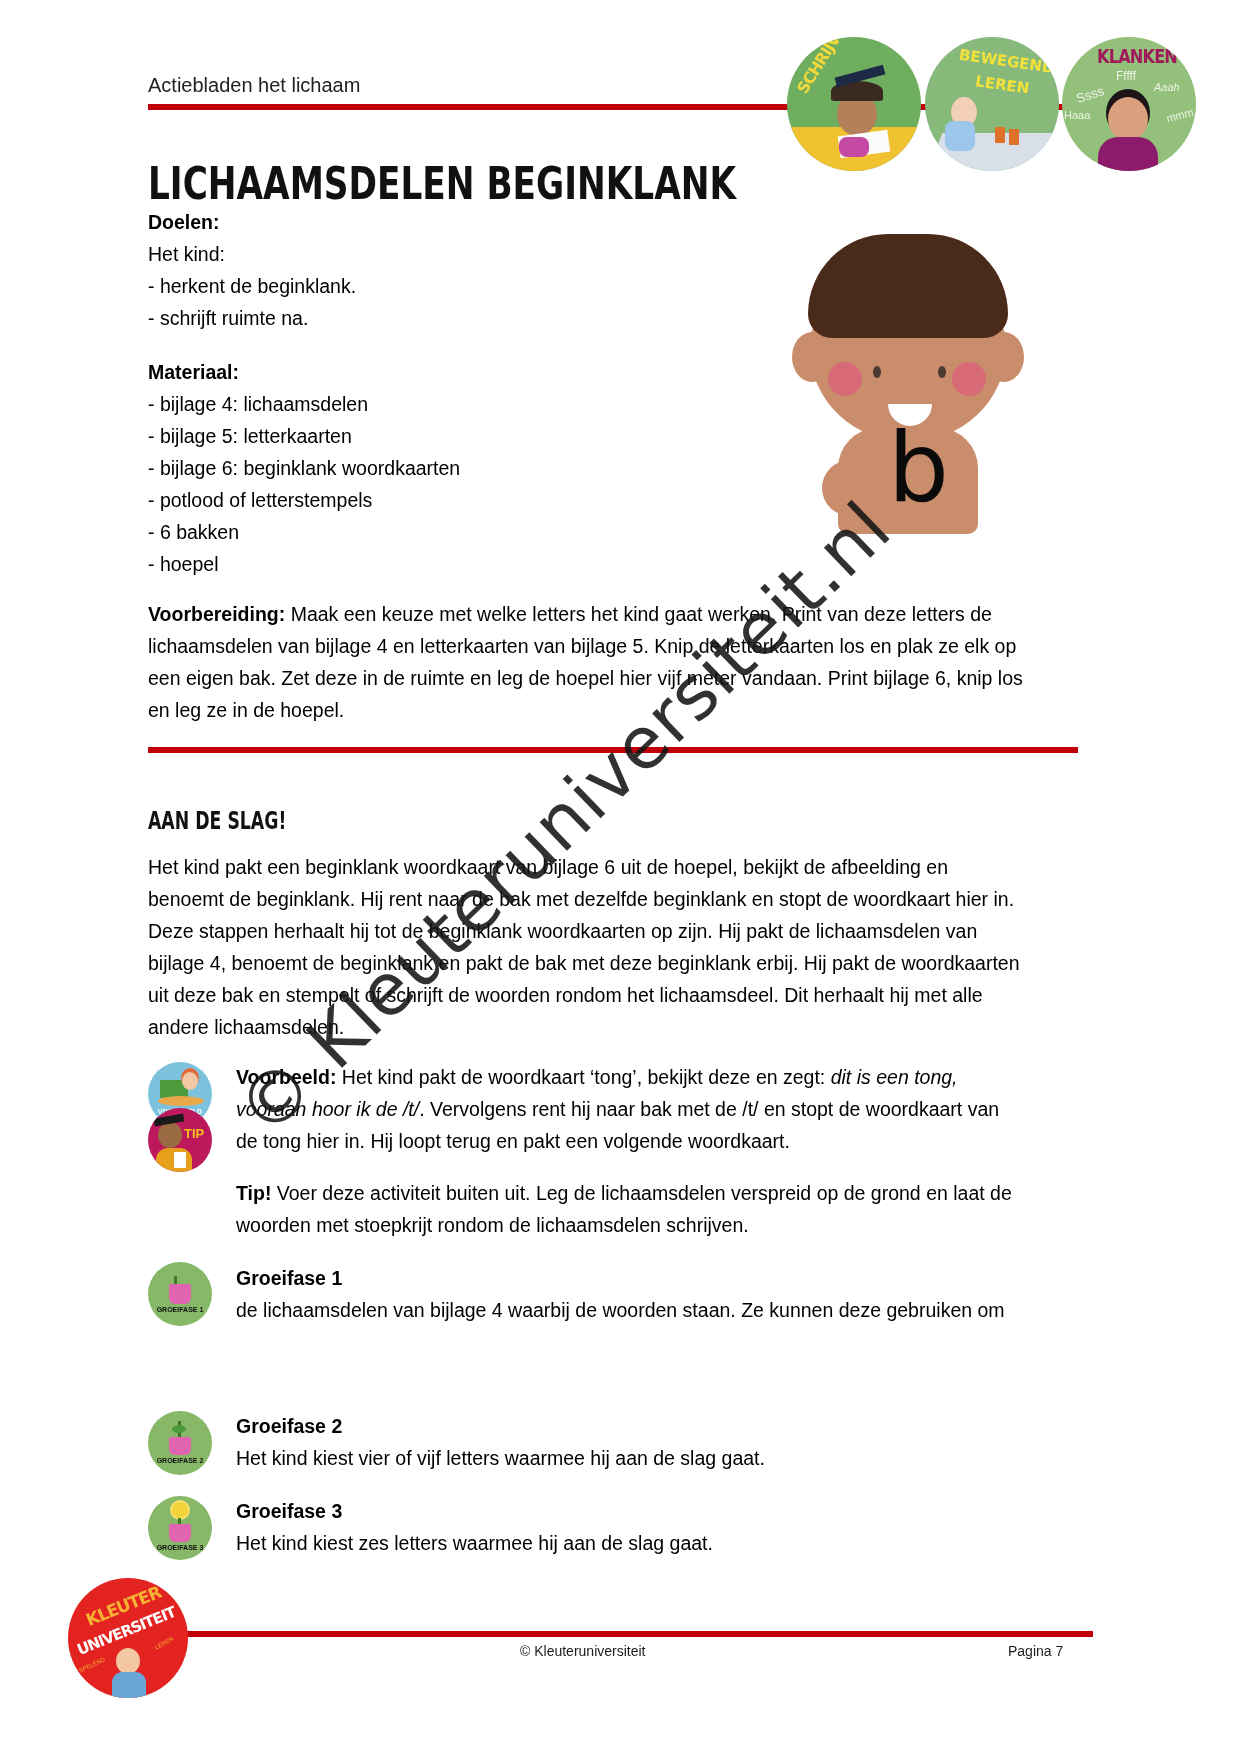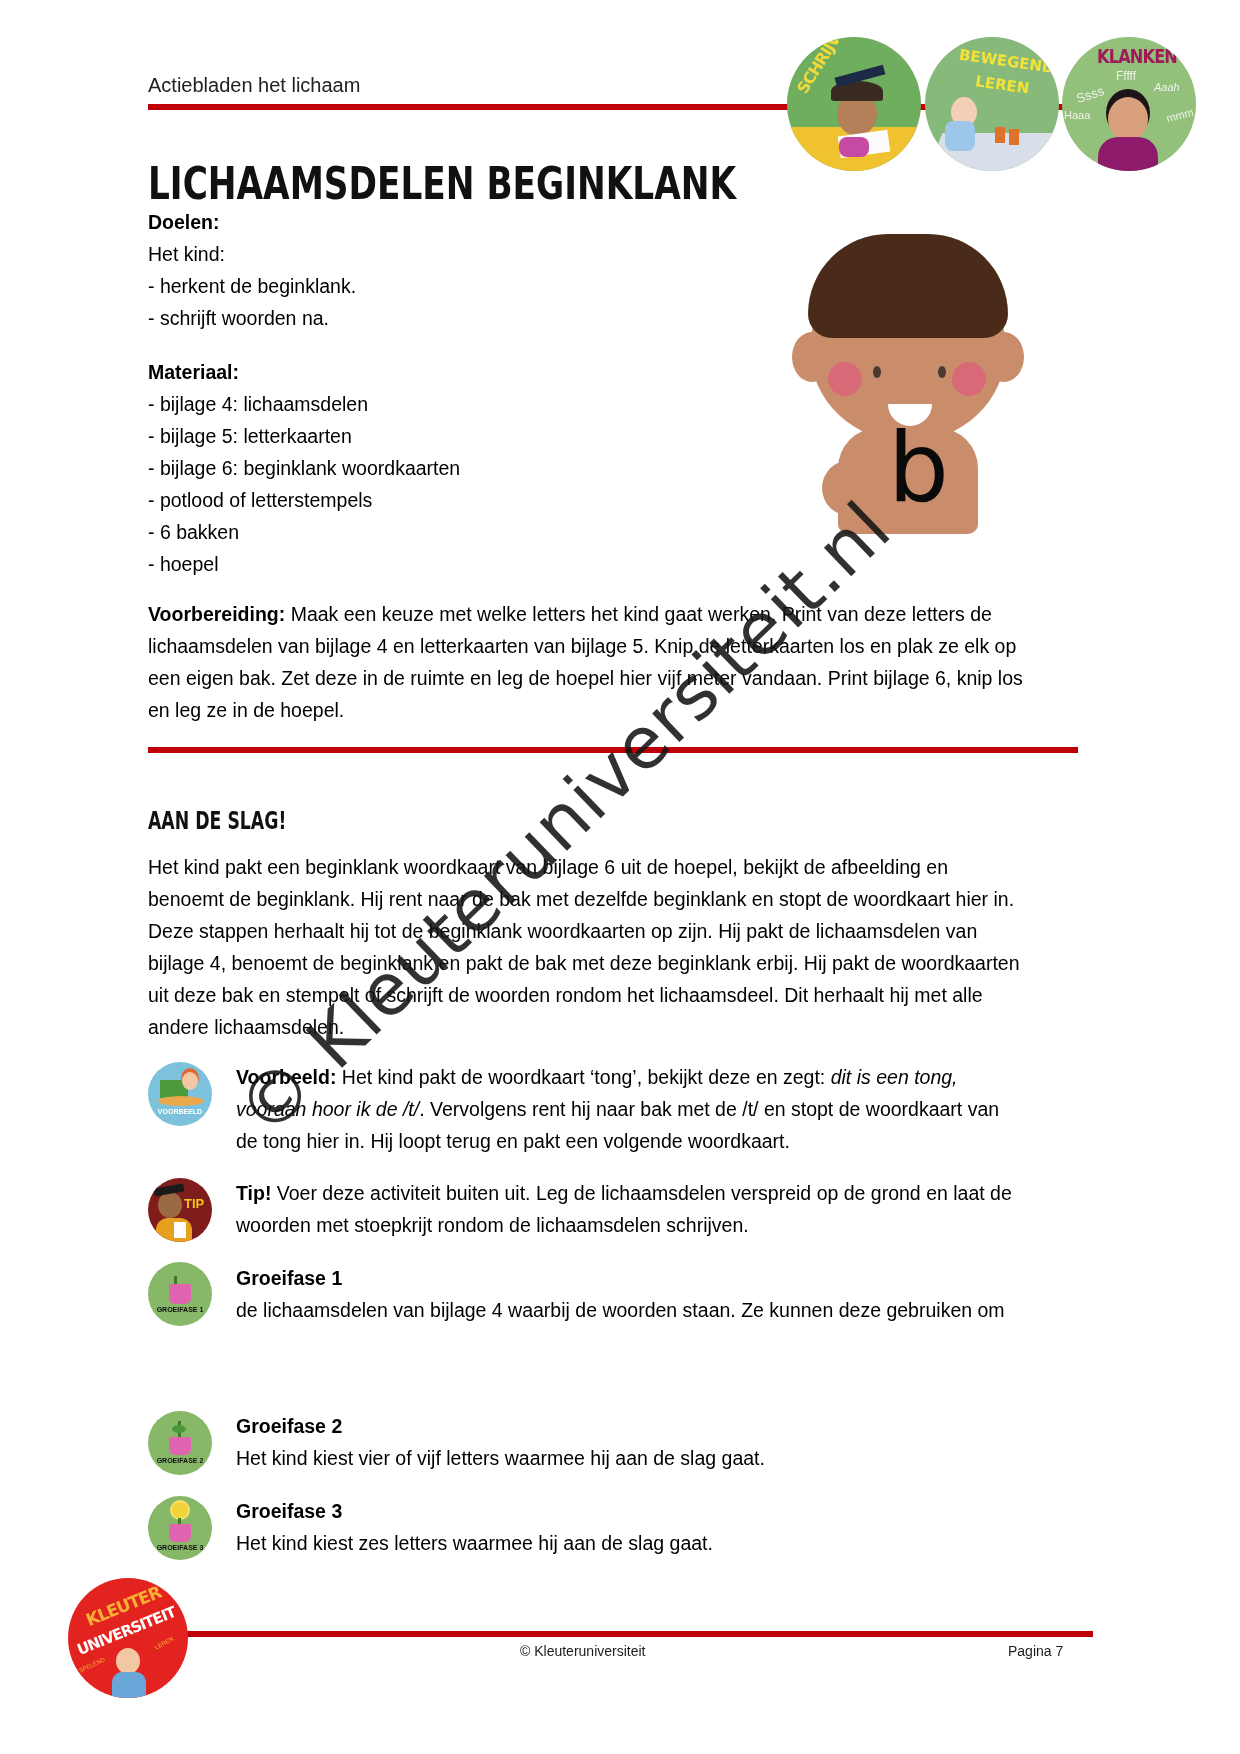--- a/index.html
+++ b/index.html
@@ -59,21 +59,21 @@
   <div class="abs" style="left:46px; top:60px; width:40px; height:44px; border-radius:50%; background:#d9a07d; box-shadow:0 -6px 0 2px #1d1418;"></div>
   <div class="abs" style="left:36px; top:100px; width:60px; height:40px; background:#8d1a6b; border-radius:20px 20px 0 0;"></div>
 </div>
 
 <div class="abs display doc-title">Lichaamsdelen beginklank</div>
 
 <div class="block body-text" style="top:206px;">
   <div class="line lbl">Doelen:</div>
   <div class="line">Het kind:</div>
   <div class="line">- herkent de beginklank.</div>
-  <div class="line">- schrijft woorden na.</div>
+  <div class="line">- schrijft ruimte na.</div>
 </div>
 
 <div class="block body-text" style="top:356px;">
   <div class="line lbl">Materiaal:</div>
   <div class="line">- bijlage 4: lichaamsdelen</div>
   <div class="line">- bijlage 5: letterkaarten</div>
   <div class="line">- bijlage 6: beginklank woordkaarten</div>
   <div class="line">- potlood of letterstempels</div>
   <div class="line">- 6 bakken</div>
   <div class="line">- hoepel</div>
@@ -128,21 +128,21 @@
   <div class="abs" style="left:34px; top:10px; width:16px; height:18px; background:#f1c7a4; border-radius:50%; box-shadow:0 -3px 0 1px #e0683a;"></div>
   <div class="abs" style="left:10px; top:34px; width:46px; height:10px; background:#e9a94a; border-radius:50%;"></div>
   <div class="abs" style="left:0; top:46px; width:64px; text-align:center; font-size:7px; font-weight:bold; color:#ffffff;">VOORBEELD</div>
 </div>
 <div class="note-text body-text" style="top:1061px;">
   <div class="line"><span class="lbl">Voorbeeld:</span><span> Het kind pakt de woordkaart ‘tong’, bekijkt deze en zegt: </span><i>dit is een tong,</i></div>
   <div class="line"><i>vooraan hoor ik de /t/</i><span>. Vervolgens rent hij naar bak met de /t/ en stopt de woordkaart van</span></div>
   <div class="line">de tong hier in. Hij loopt terug en pakt een volgende woordkaart.</div>
 </div>
 
-<div class="note-icon" style="top:1178px; background:#7f1d1d;">
+<div class="note-icon" style="top:1108px; background:#be185d;">
   <div class="abs" style="left:10px; top:14px; width:24px; height:26px; background:#9a6a42; border-radius:50%;"></div>
   <div class="abs" style="left:6px; top:8px; width:30px; height:8px; background:#1a1a1a; transform:rotate(-10deg);"></div>
   <div class="abs" style="left:8px; top:40px; width:36px; height:24px; background:#e6a01c; border-radius:12px 12px 0 0;"></div>
   <div class="abs" style="left:26px; top:44px; width:12px; height:16px; background:#ffffff;"></div>
   <div class="abs" style="left:36px; top:18px; font-size:13px; font-weight:bold; color:#f6c21c;">TIP</div>
 </div>
 <div class="note-text body-text" style="top:1177px;">
   <div class="line"><span class="lbl">Tip!</span><span> Voer deze activiteit buiten uit. Leg de lichaamsdelen verspreid op de grond en laat de</span></div>
   <div class="line">woorden met stoepkrijt rondom de lichaamsdelen schrijven.</div>
 </div>

